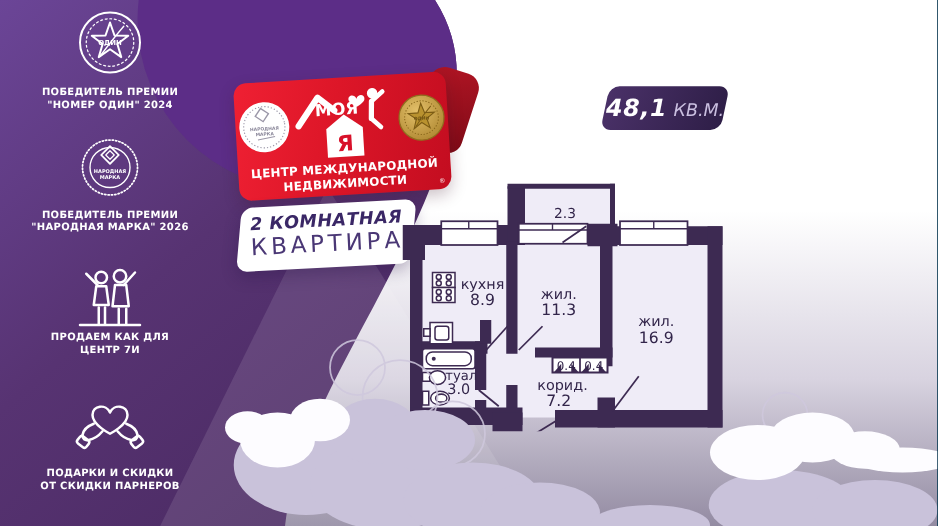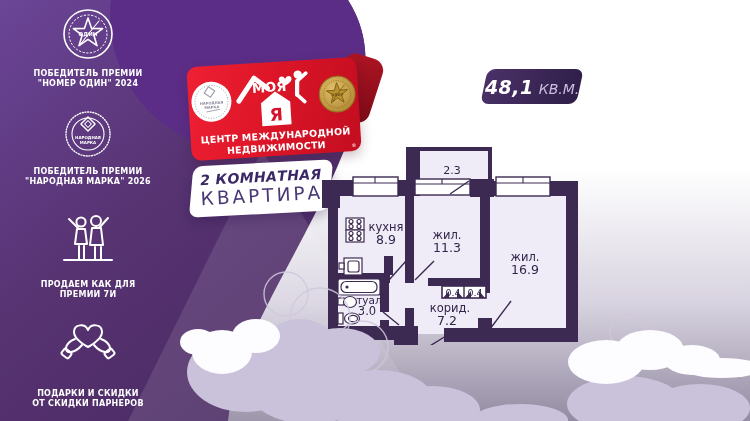--- a/index.html
+++ b/index.html
@@ -111,35 +111,35 @@
         <line x1="20" y1="15" x2="11" y2="6"></line>
         <path d="M19,16 h8 l2,15 h-12 z"></path>
         <line x1="21" y1="33" x2="21" y2="46"></line>
           <line x1="26" y1="33" x2="26" y2="46"></line>
         <circle cx="38" cy="8" r="5"></circle>
         <line x1="41" y1="15" x2="50" y2="5"></line>
         <path d="M34,15 h9 l2,17 h-13 z"></path>
         <line x1="37" y1="34" x2="37" y2="46"></line>
           <line x1="43" y1="34" x2="43" y2="46"></line>
       </svg>
-      <div class="sb-caption" style="margin-top:15px;text-align:center;">
+      <div class="sb-caption" style="margin-top:0;text-align:center;">
         <div>ПРОДАЕМ КАК ДЛЯ</div>
-        <div>ПРЕМИИ 7И</div>
+        <div>ЦЕНТР 7И</div>
       </div>
     </div>
 
     <div class="sb-item" style="top:315px;">
       <svg width="58" height="52" viewBox="0 0 58 52" fill="none" stroke="#ffffff" stroke-width="2" stroke-linecap="round" stroke-linejoin="round">
         <path d="M29,15 c3,-7 14,-6 14,2 c0,8 -14,15 -14,15 c0,0 -14,-7 -14,-15 c0,-8 11,-9 14,-2 z"></path>
         <path d="M16,24 q-8,3 -9,9 q0,5 5,4 q6,-1 11,-7"></path>
         <rect x="3" y="35" width="9" height="7" rx="2" transform="rotate(38 7.5 38.5)"></rect>
         <path d="M42,24 q8,3 9,9 q0,5 -5,4 q-6,-1 -11,-7"></path>
         <rect x="46" y="35" width="9" height="7" rx="2" transform="rotate(-38 50.5 38.5)"></rect>
       </svg>
-      <div class="sb-caption" style="margin-top:22px;">
+      <div class="sb-caption" style="margin-top:7px;">
         <div>ПОДАРКИ И СКИДКИ</div>
         <div>ОТ СКИДКИ ПАРНЕРОВ</div>
       </div>
     </div>
   </div>
 
   <div class="fold"></div>
   <div class="banner">
     <div class="medals-row">
       <svg width="42" height="42" viewBox="0 0 42 42">

